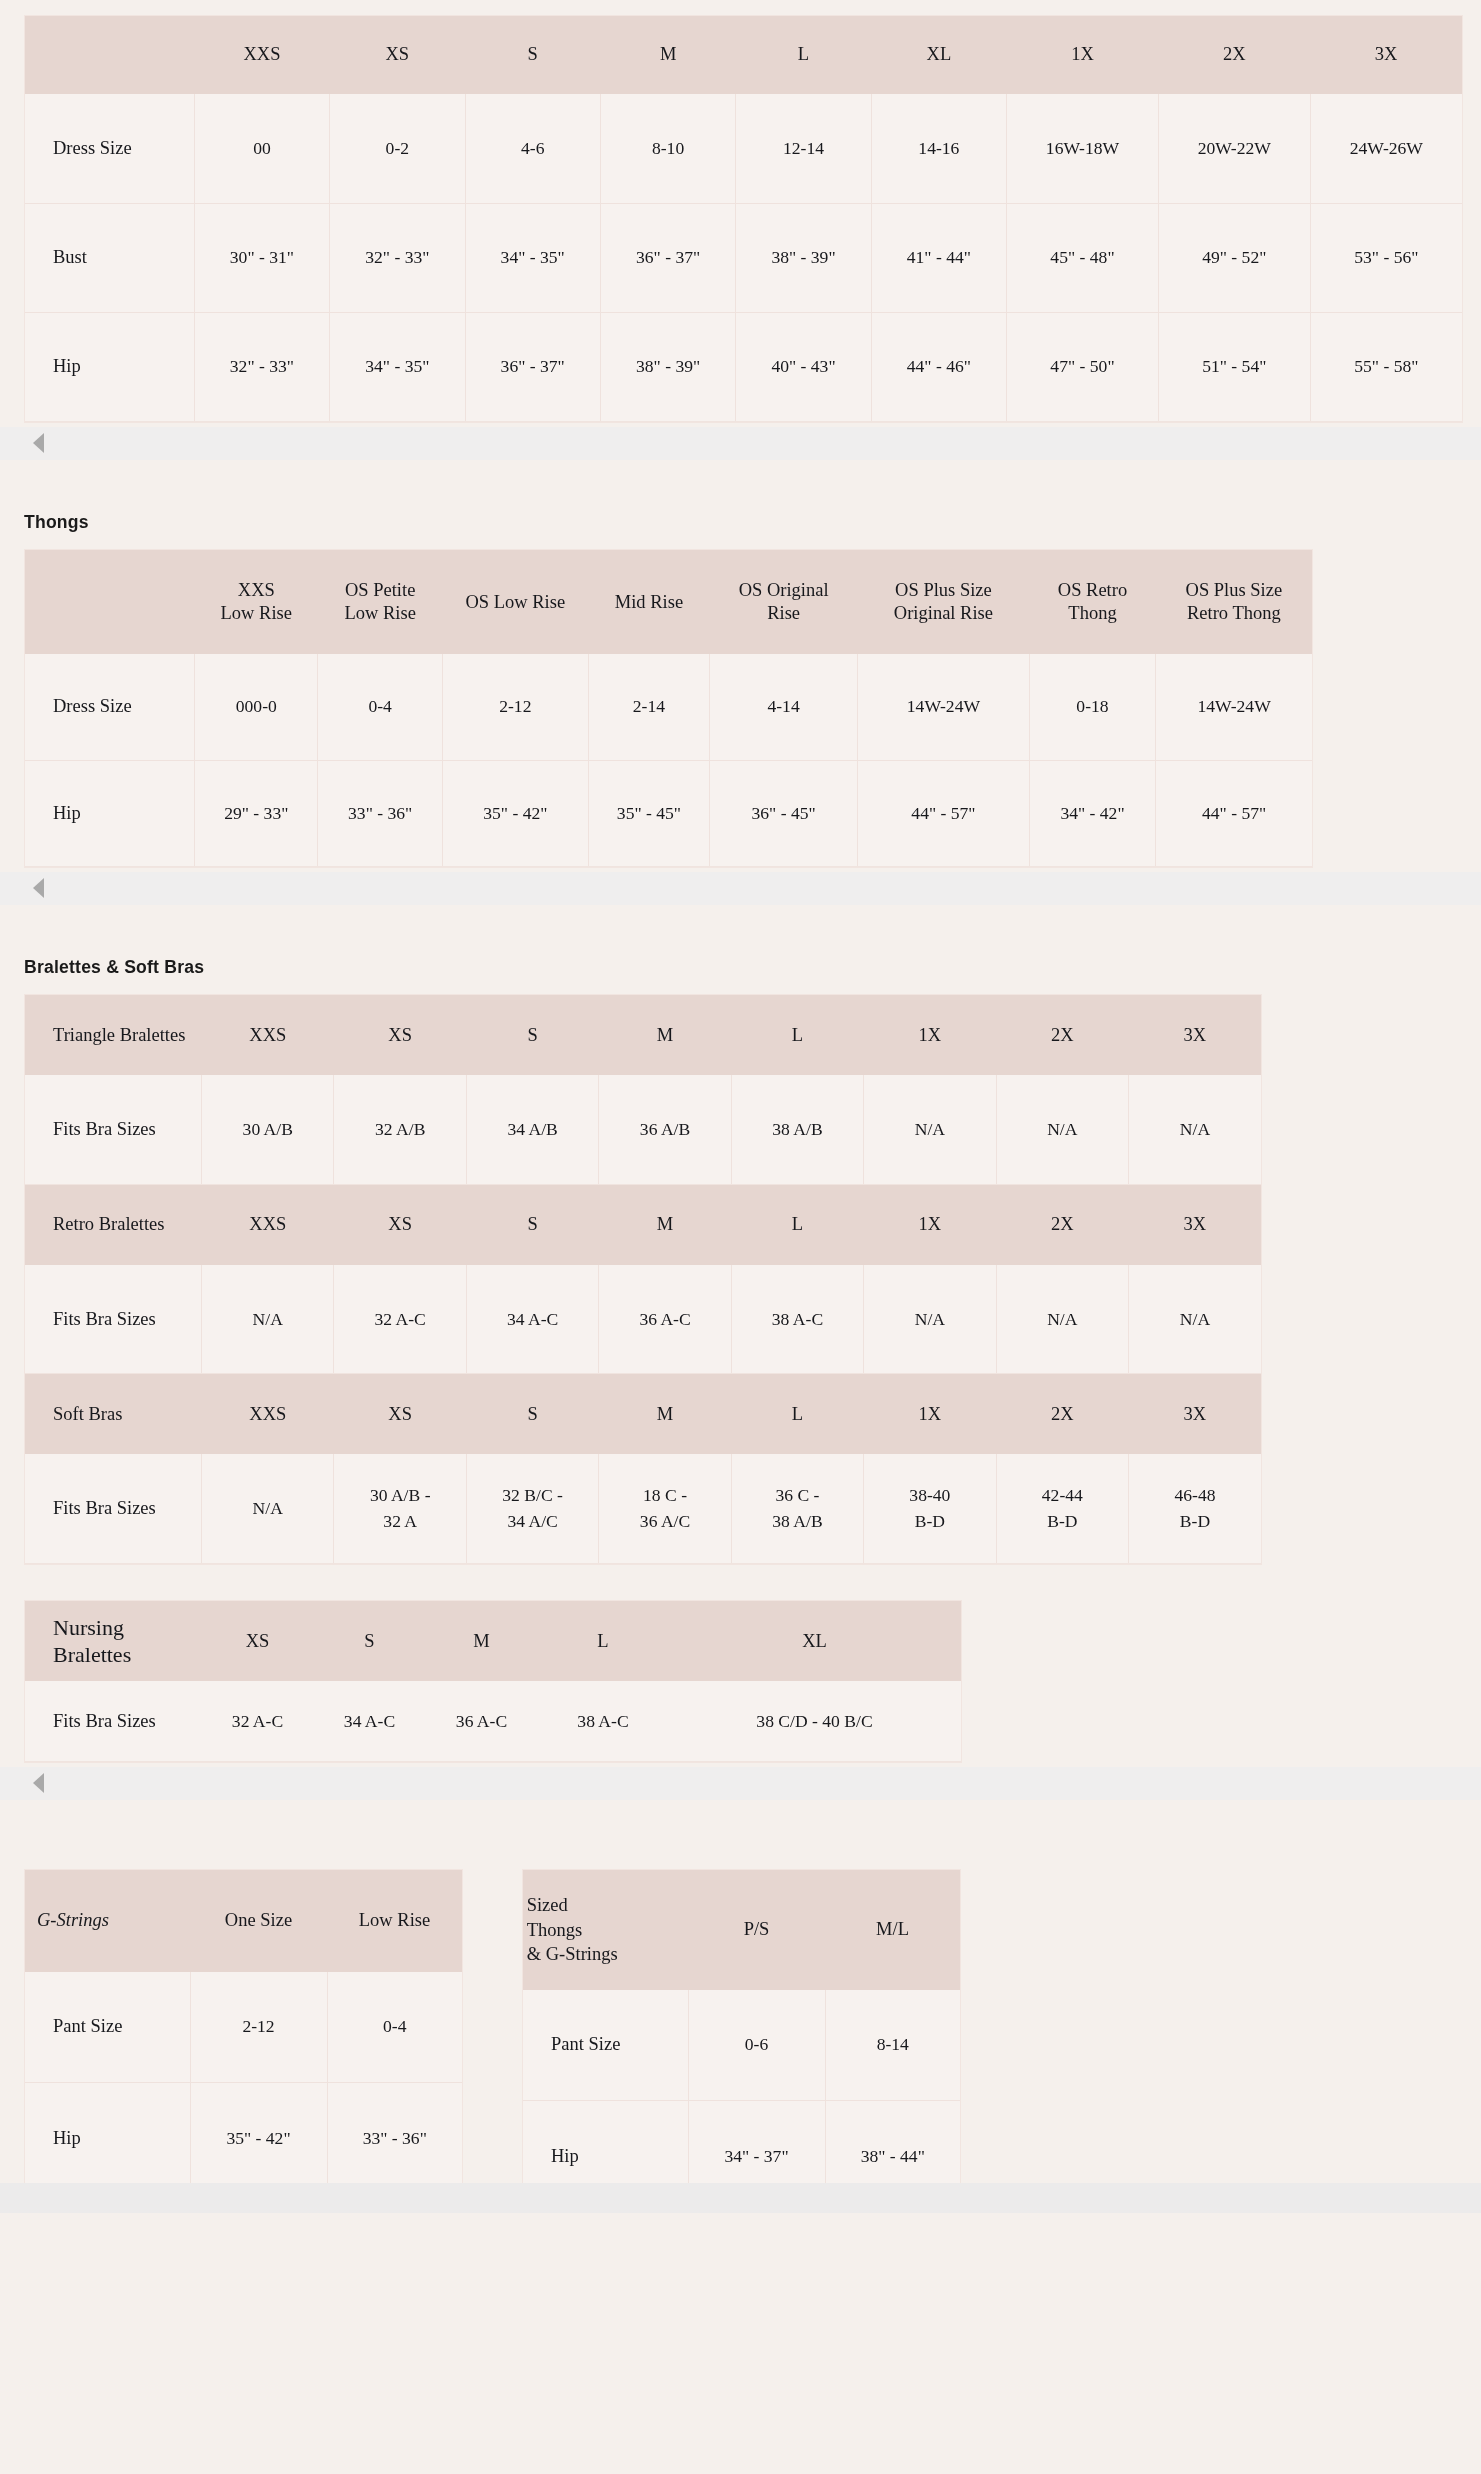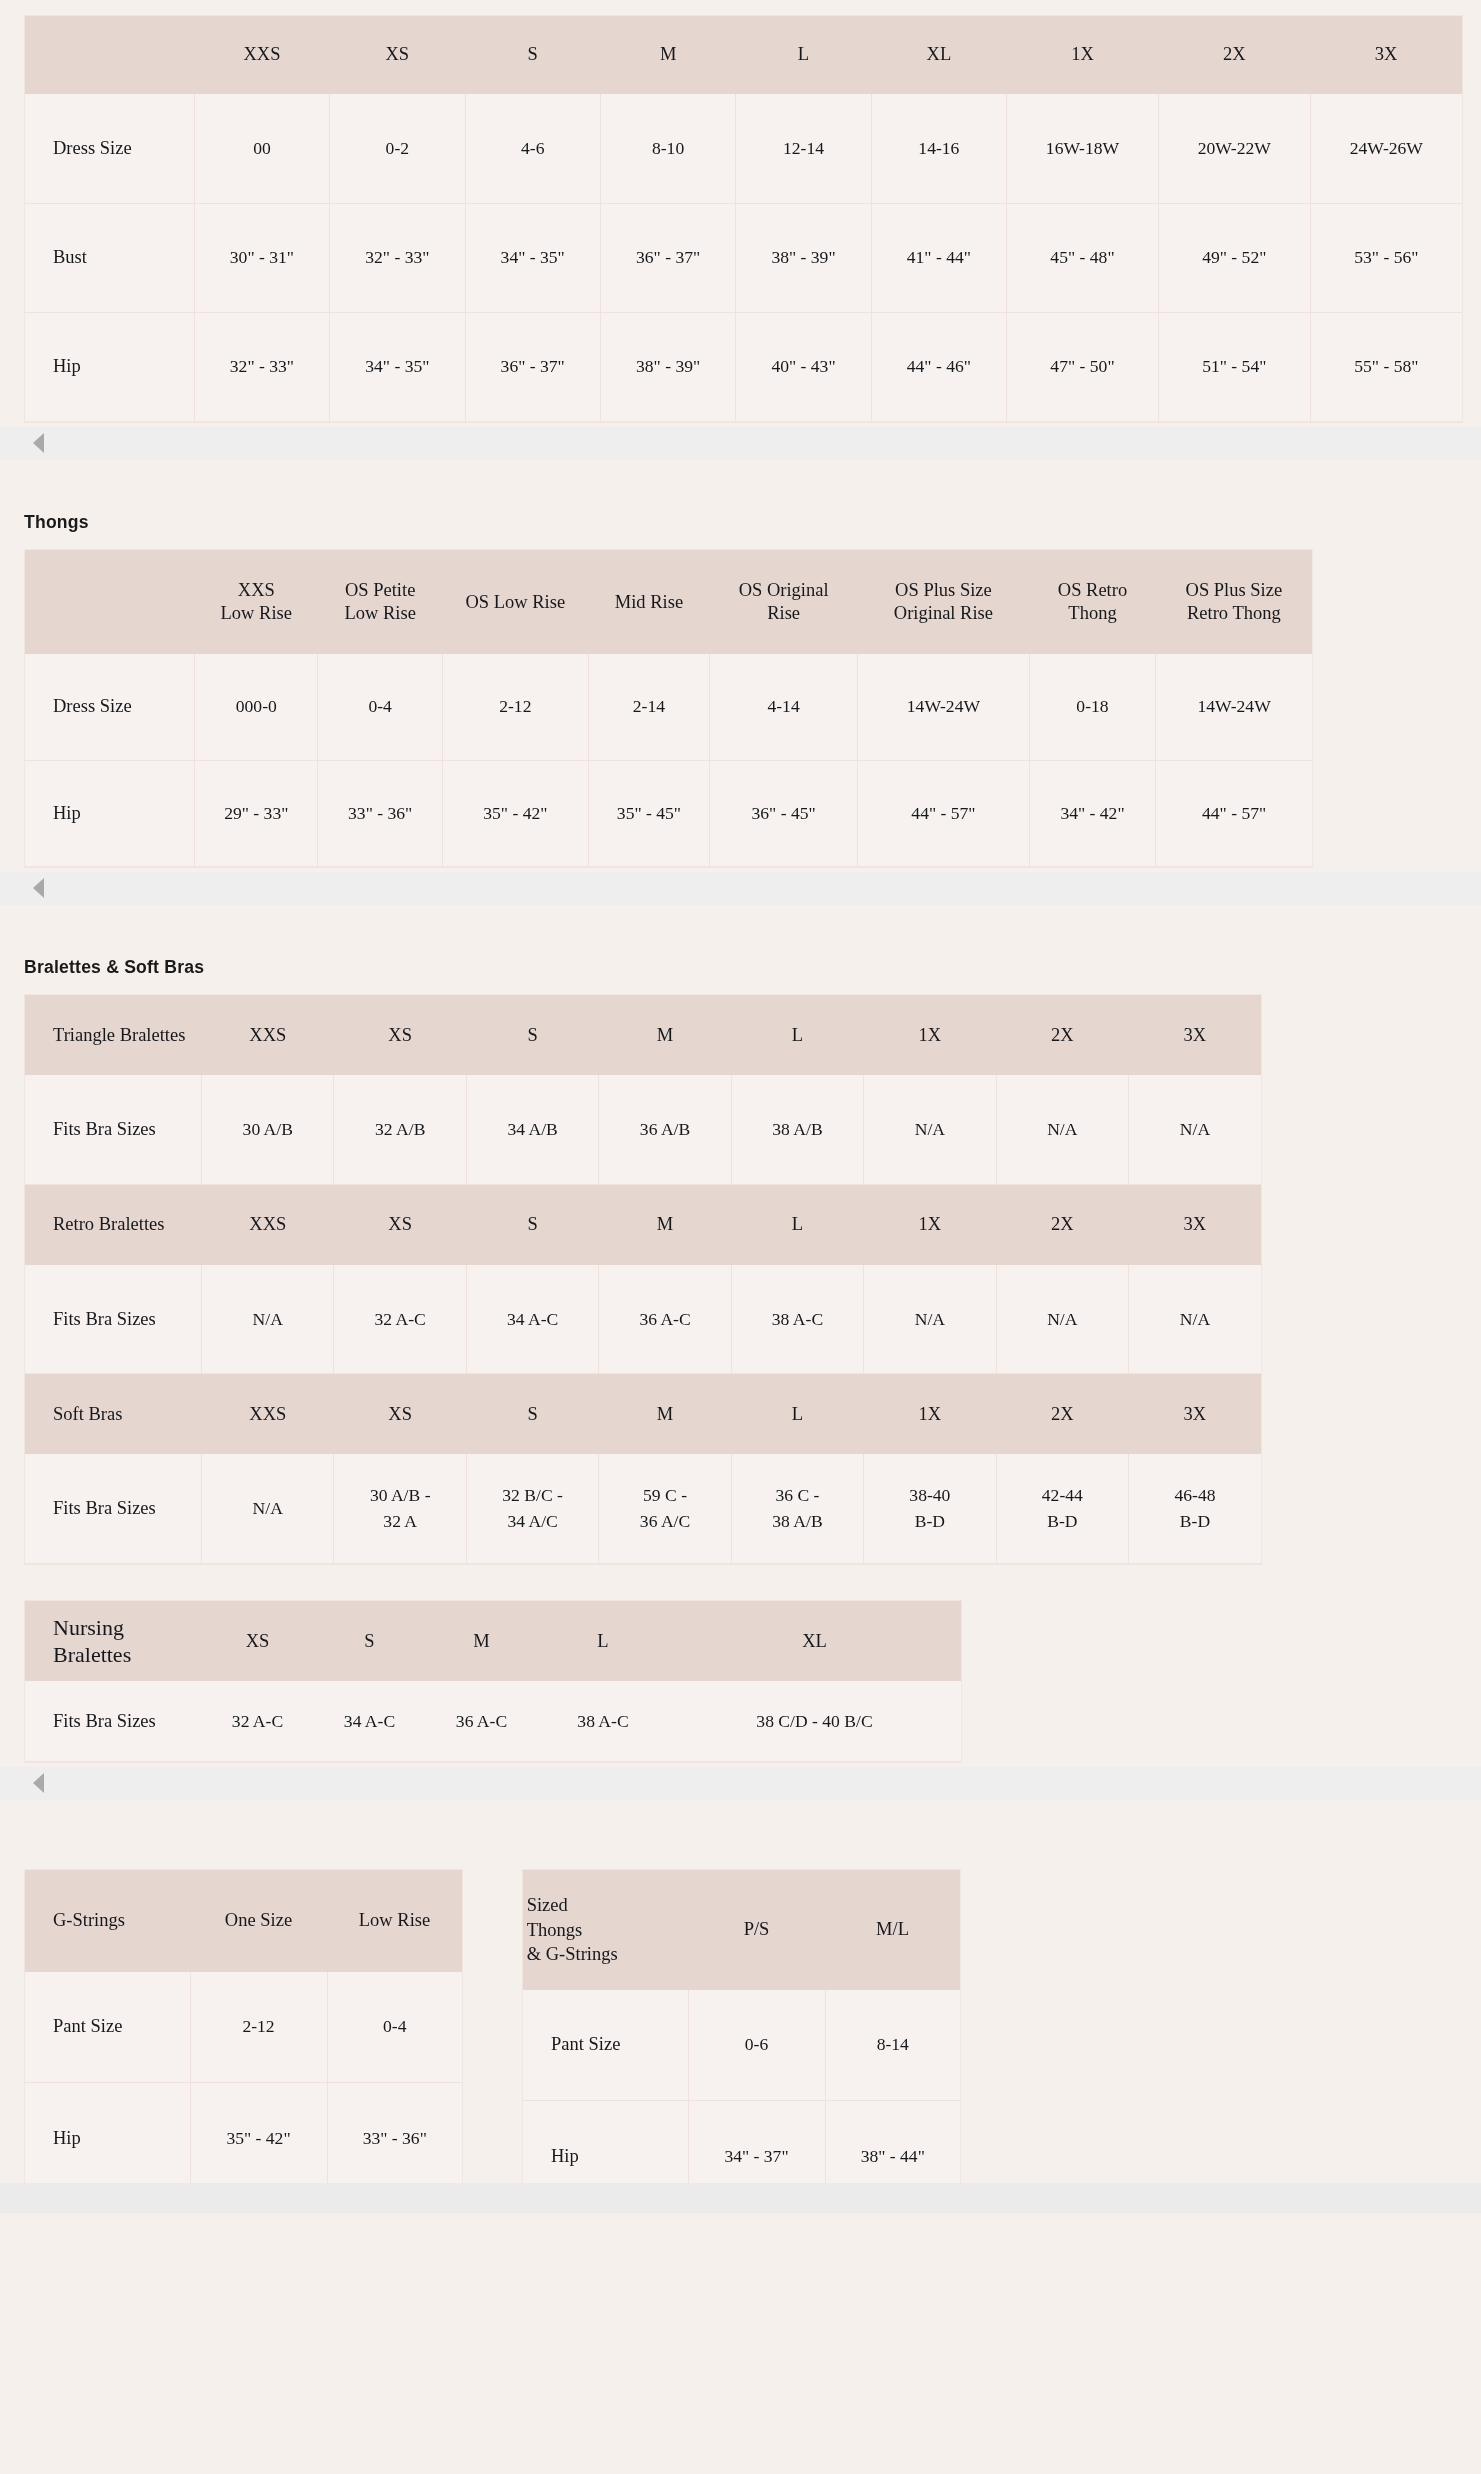--- a/index.html
+++ b/index.html
@@ -136,21 +136,21 @@
   #table-nursing thead th.hdr-label { text-align: left; padding-left: 28px; font-size: 22px; }
   #wrap-nursing { margin-left: 24px; margin-top: 31.5px; }
 
   
   .gs-row { display: flex; align-items: flex-start; margin-left: 24px; margin-top: 16.7px; }
   #table-gstrings { width: 437px; }
   #table-gstrings col.c0 { width: 165px; }
   #table-gstrings col.c1 { width: 137px; }
   #table-gstrings col.c2 { width: 135px; }
   #table-gstrings thead th { height: 102px; }
-  #table-gstrings thead th.hdr-label { text-align: left; padding-left: 28px; }
+  #table-gstrings thead th.hdr-label { text-align: left; padding-left: 12px; font-style: italic; }
   #table-gstrings tbody td { height: 111px; }
 
   #table-sized { width: 437px; }
   #table-sized col.c0 { width: 165px; }
   #table-sized col.c1 { width: 137px; }
   #table-sized col.c2 { width: 135px; }
   #table-sized thead th { height: 120px; }
   #table-sized thead th.hdr-label {
     text-align: left; line-height: 1.3; vertical-align: middle;
   }
@@ -447,21 +447,21 @@
           </td>
           <td class="cell-two-line">
             <span>30 A/B -</span><br>
             <span>32 A</span>
           </td>
           <td class="cell-two-line">
             <span>32 B/C -</span><br>
             <span>34 A/C</span>
           </td>
           <td class="cell-two-line">
-            <span>59 C -</span><br>
+            <span>18 C -</span><br>
             <span>36 A/C</span>
           </td>
           <td class="cell-two-line">
             <span>36 C -</span><br>
             <span>38 A/B</span>
           </td>
           <td class="cell-two-line">
             <span>38-40</span><br>
             <span>B-D</span>
           </td>

